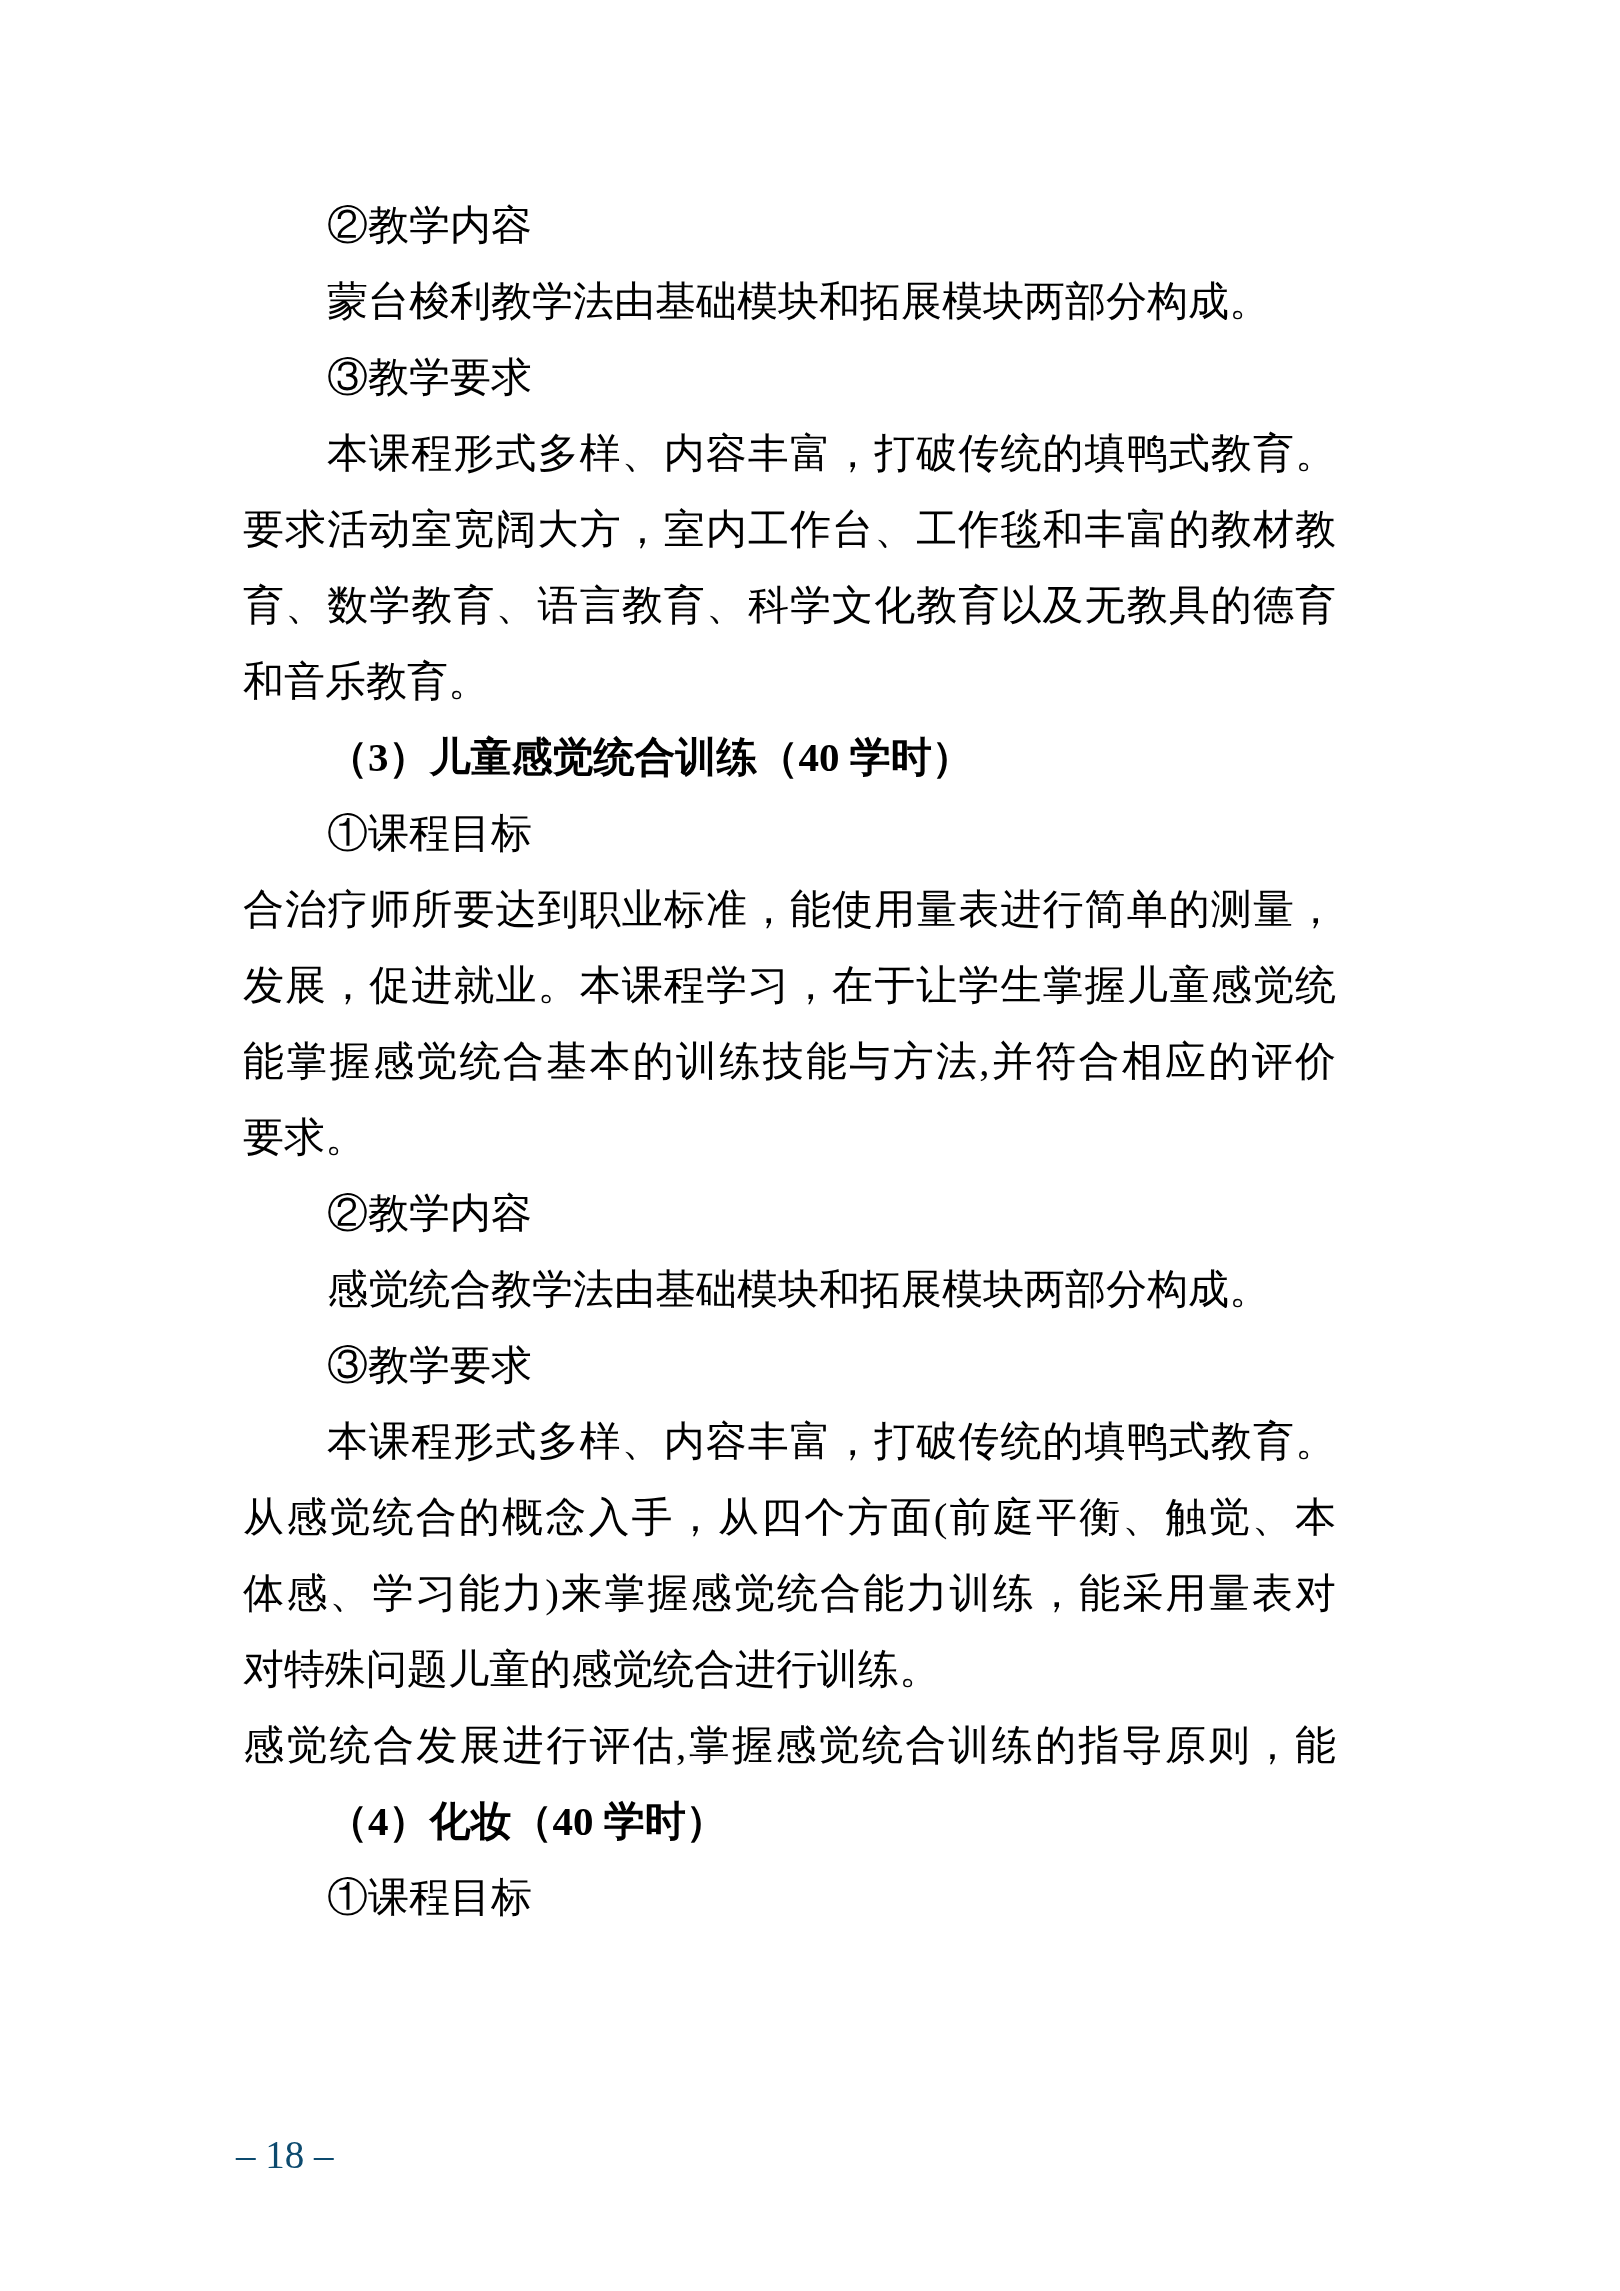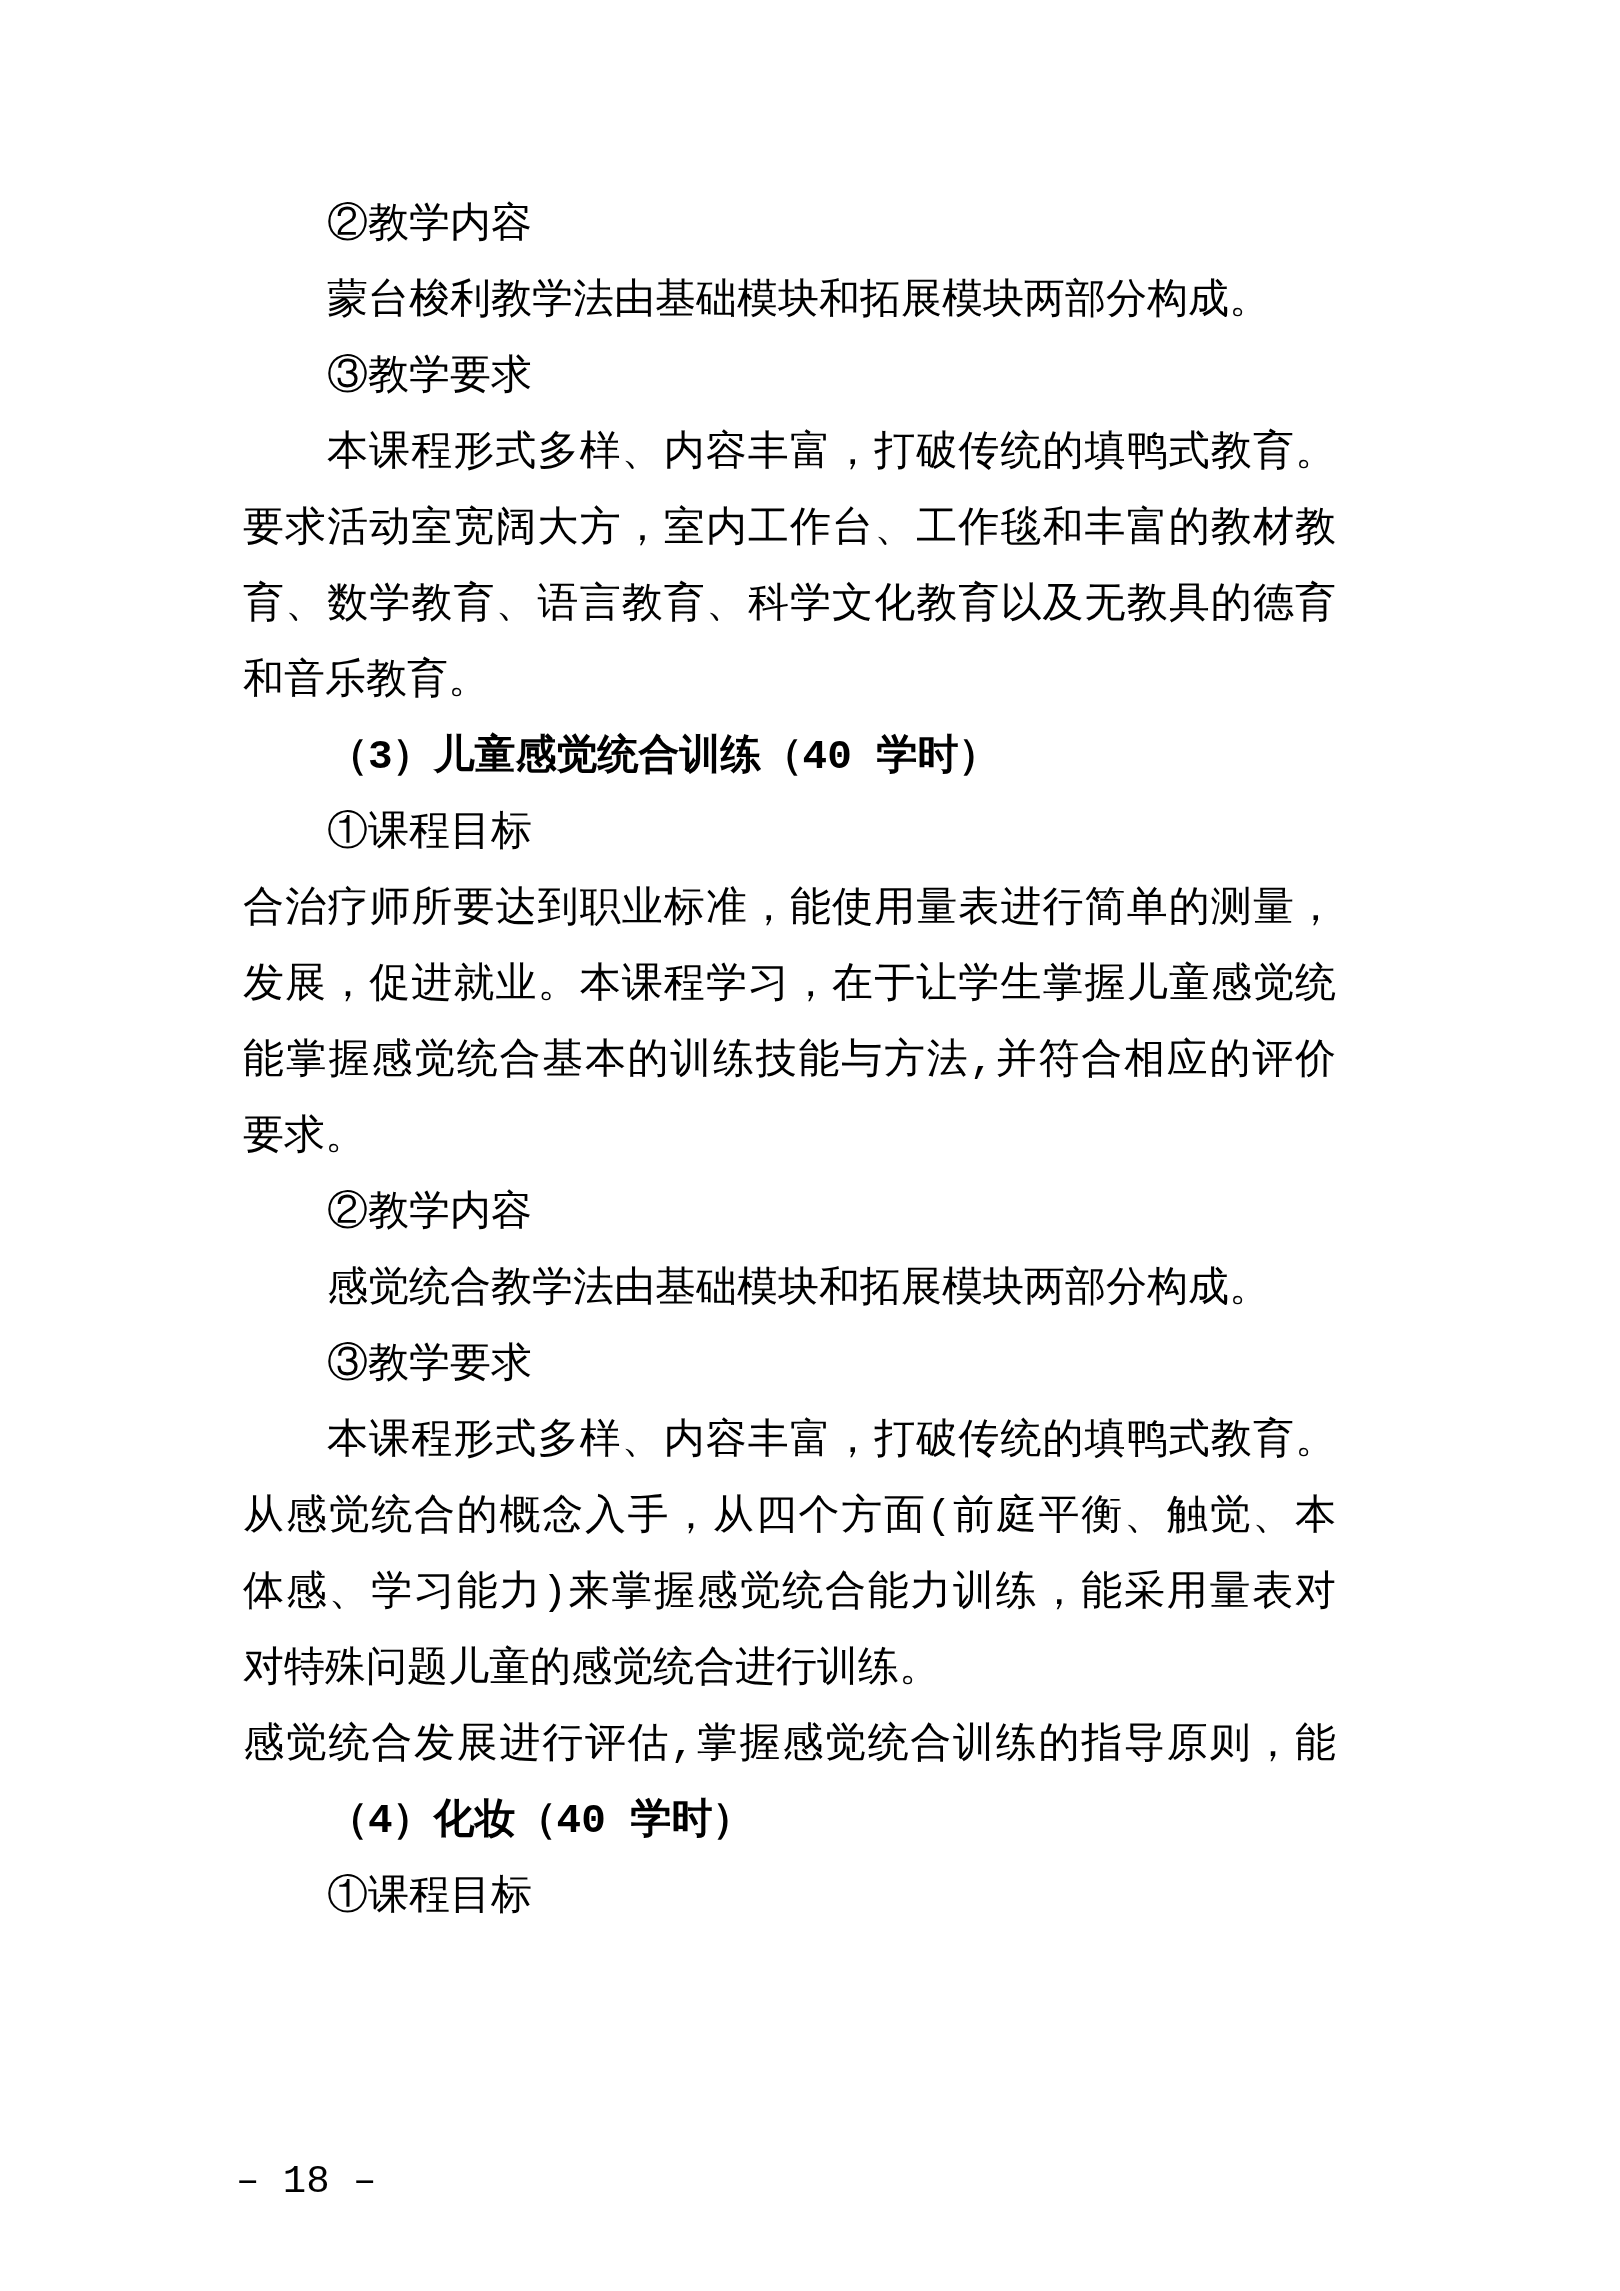--- a/index.html
+++ b/index.html
@@ -6,21 +6,21 @@
     margin: 0;
     padding: 0;
     background: #ffffff;
   }
   .page {
     position: relative;
     width: 1620px;
     height: 2212px;
     background: #ffffff;
     overflow: hidden;
-    font-family: Liberation Mono, monospace;
+    font-family: Liberation Serif, serif;
     color: #000000;
   }
   .text-block {
     position: absolute;
     left: 243px;
     top: 187px;
     width: 1093px;
   }
   .line {
     height: 76px;
@@ -43,22 +43,21 @@
   }
   .line.heading {
     font-weight: bold;
   }
   .footer {
     position: absolute;
     left: 236px;
     top: 2133px;
     font-size: 39px;
     line-height: 43px;
-    color: #000000;
-    margin-top: 28px;
+    color: #0c4a6e;
   }
 </style>
 </head>
 <body>
 
 <div class="page">
   <div class="text-block">
       <div class="line indent">②教学内容</div>
       <div class="line indent">蒙台梭利教学法由基础模块和拓展模块两部分构成。</div>
       <div class="line indent">③教学要求</div>

